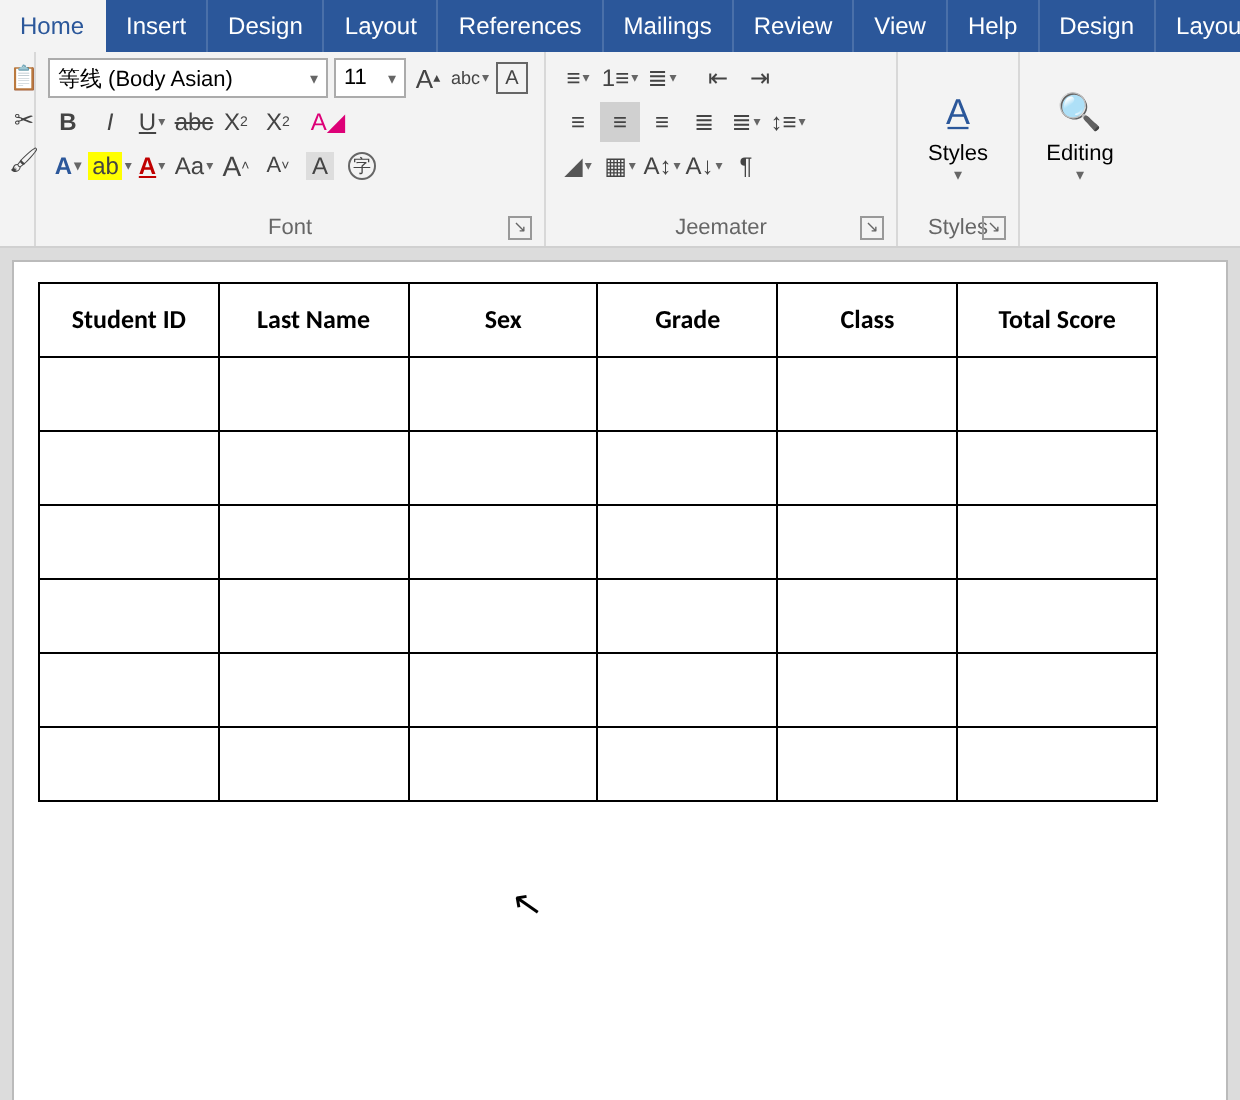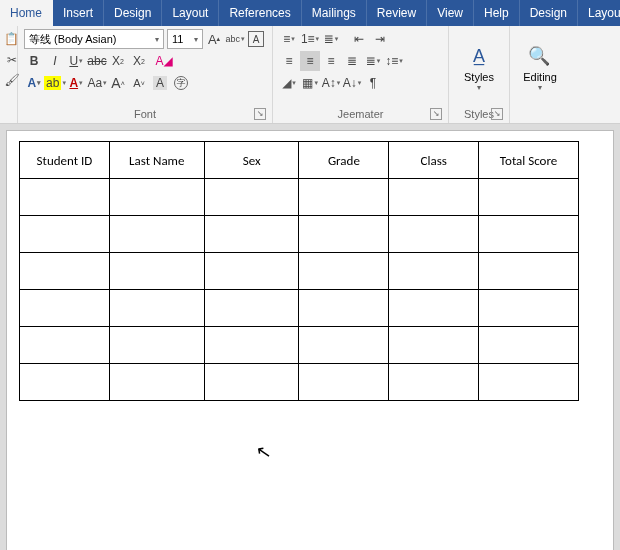--- a/index.html
+++ b/index.html
@@ -137,21 +137,21 @@
     border-collapse: collapse;
     width: 560px;
   }
   table.doc th, table.doc td {
     border: 1.5px solid #000;
     height: 37px;
     font-size: 13px;
     text-align: center;
     font-family: Calibri, Arial, sans-serif;
   }
-  table.doc th { font-weight: normal; }
+  table.doc th { font-weight: bold; }
   .col0{width:90px;} .col1{width:95px;} .col2{width:95px;}
   .col3{width:90px;} .col4{width:90px;} .col5{width:100px;}
 
   .cursor {
     position: absolute;
     left: 256px;
     top: 317px;
     font-size: 18px;
     color: black;
     transform: rotate(-10deg);

